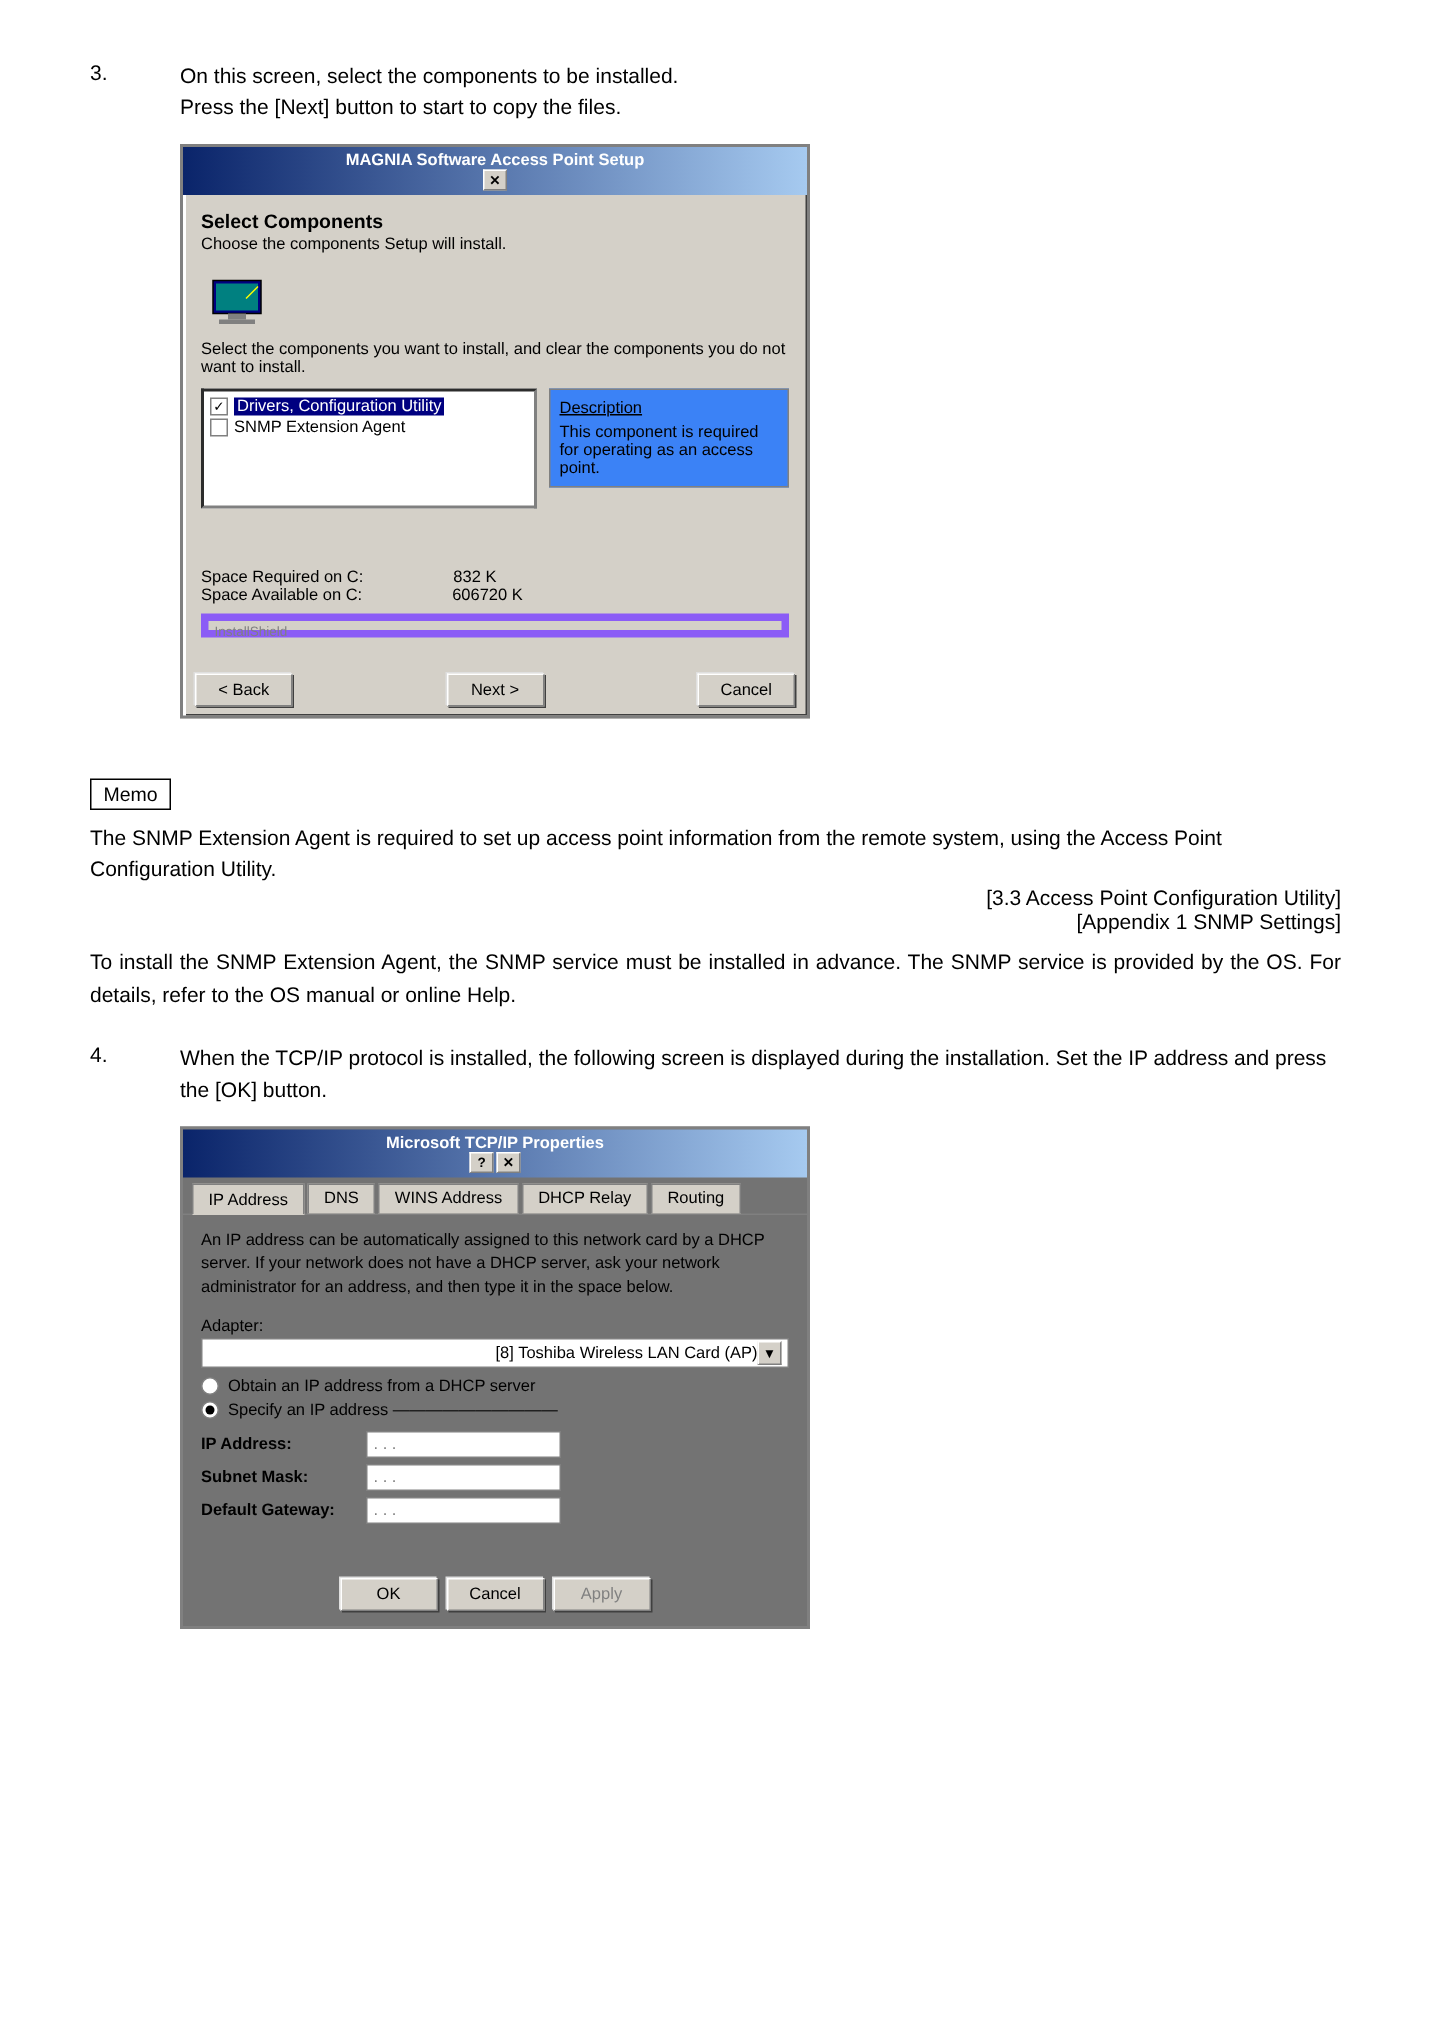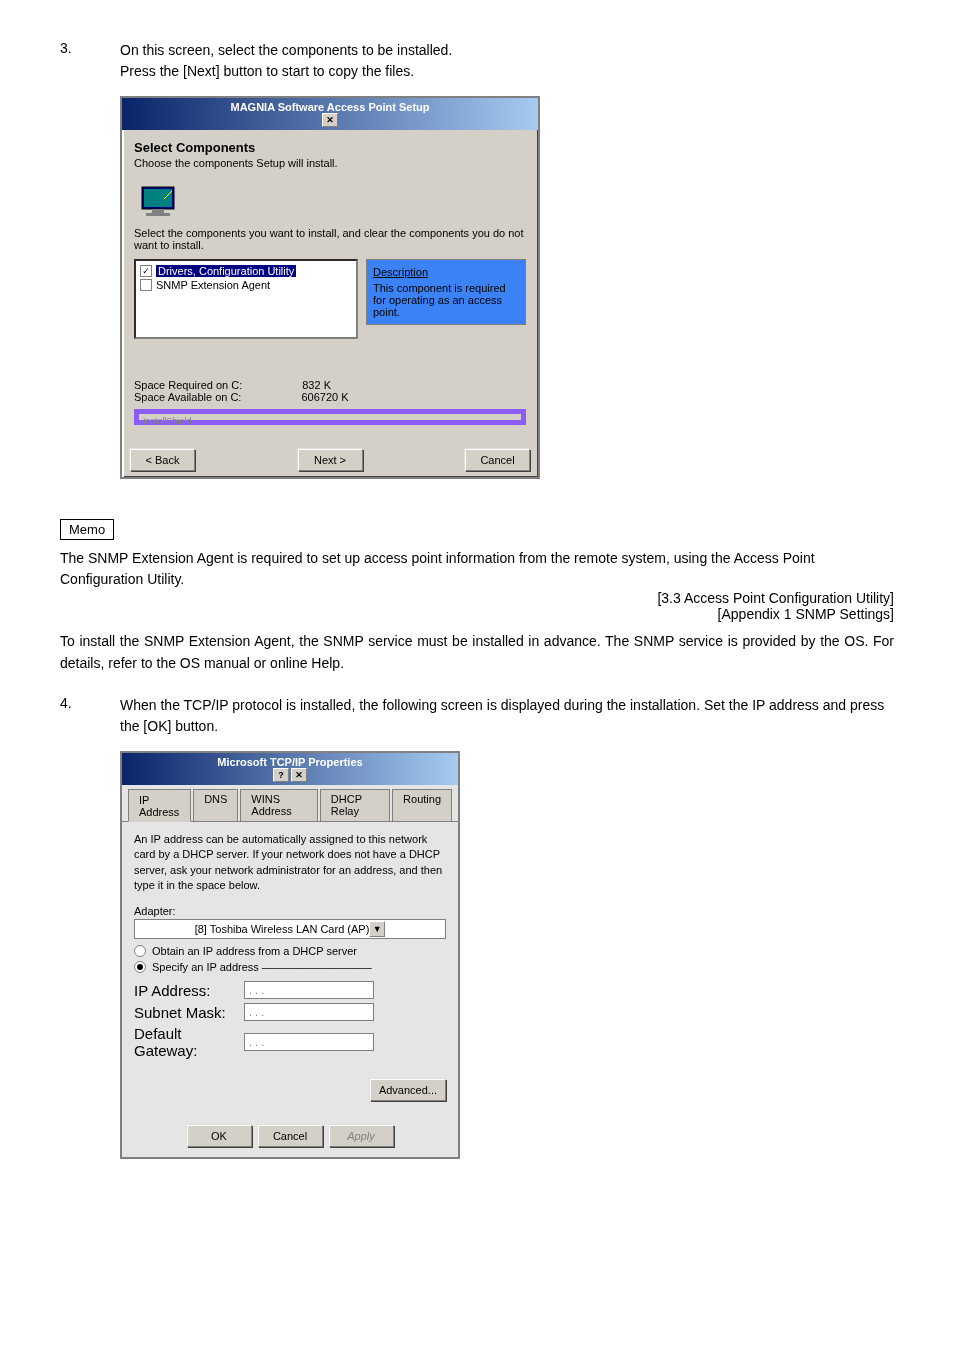--- a/index.html
+++ b/index.html
@@ -209,22 +209,22 @@
     .body-text {
       font-size: 14px;
       line-height: 1.6;
       text-align: justify;
       margin-bottom: 20px;
     }
 
     
     .tcpip-dialog {
       border: 2px solid #808080;
-      background: #e5e5e5;
-      width: 340px;
+      background: #737373;
+      width: 420px;
       font-family: 'MS Sans Serif', Arial, sans-serif;
       font-size: 11px;
     }
     .win-tabs {
       display: flex;
       gap: 2px;
       padding: 4px 6px 0;
       border-bottom: 1px solid #808080;
     }
     .win-tab {
@@ -258,21 +258,21 @@
     .tcpip-label {
       margin-bottom: 2px;
     }
     .tcpip-dropdown {
       width: 100%;
       height: 20px;
       background: #ffffff;
       border: 1px solid #808080;
       display: flex;
       align-items: center;
-      justify-content: center;
+      justify-content: flex-end;
       padding: 0 4px;
       font-size: 11px;
     }
     .dropdown-arrow {
       width: 16px;
       height: 16px;
       background: #d4d0c8;
       border: 1px solid;
       border-color: #ffffff #808080 #808080 #ffffff;
       display: flex;
@@ -309,21 +309,22 @@
       border-radius: 50%;
     }
     .ip-row {
       display: flex;
       align-items: center;
       margin-bottom: 4px;
       font-size: 11px;
     }
     .ip-row-label {
       width: 110px;
-      font-size: 15px;
+      font-size: 11px;
+      font-weight: bold;
     }
     .ip-input {
       border: 1px solid #808080;
       background: #ffffff;
       height: 18px;
       width: 130px;
       font-size: 11px;
       display: flex;
       align-items: center;
       padding: 0 4px;
@@ -337,21 +338,20 @@
     }
 
     .win-buttons-tcpip {
       display: flex;
       justify-content: center;
       gap: 6px;
       padding: 6px 8px 10px;
     }
     .win-button-apply {
       color: #808080;
-      font-style: italic;
     }
 
     
     .setup-icon {
       width: 48px;
       height: 48px;
     }
   </style>
 </head>
 <body>
@@ -523,23 +523,20 @@
           <div class="ip-row">
             <div class="ip-row-label">Default Gateway:</div>
             <div class="ip-input">
               <span> .  .  .</span>
             </div>
           </div>
         </div>
 
         <div style="height: 16px;"></div>
 
-        <div class="advanced-row">
-          <button class="win-button">Advanced...</button>
-        </div>
       </div>
 
       <div class="win-buttons-tcpip">
         <button class="win-button">OK</button>
         <button class="win-button">Cancel</button>
         <button class="win-button win-button-apply">Apply</button>
       </div>
     </div>
   </div>
 </div>

